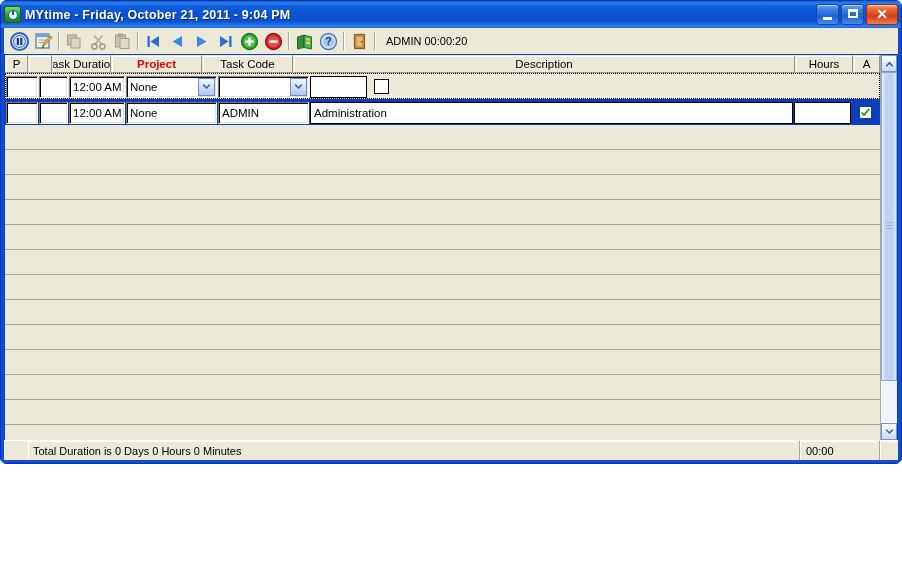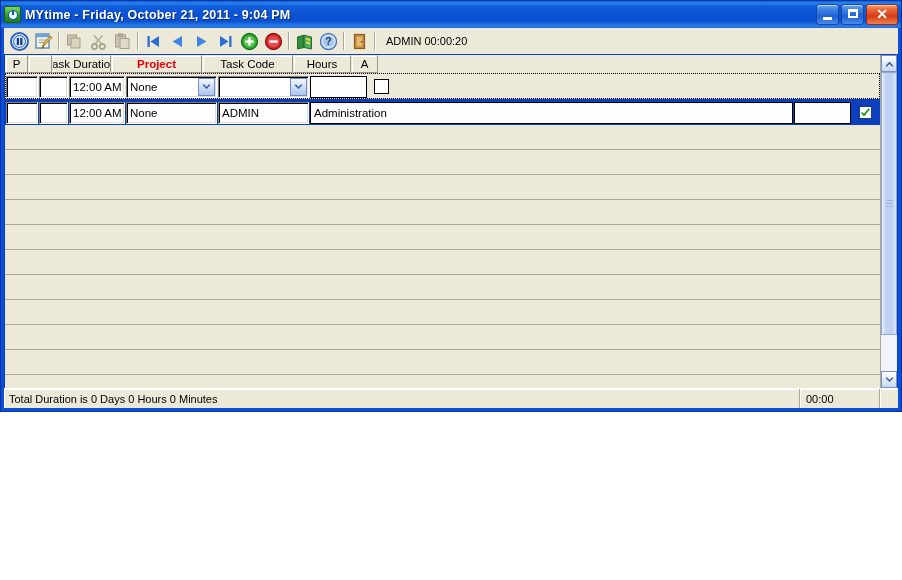--- a/index.html
+++ b/index.html
@@ -8,23 +8,24 @@
     background: #ffffff;
   }
   body {
     font-family: "Liberation Sans", sans-serif;
     font-size: 11px;
     -webkit-font-smoothing: none;
   }
   #app {
     position: relative;
     width: 902px;
-    height: 412px;
-    overflow: hidden;
-    box-sizing: border-box;
+    height: 464px;
+    overflow: hidden;
+    box-sizing: border-box;
+    border-radius: 7px;
   }
 
   
   .window {
     position: absolute;
     inset: 0;
     background: #0a4fd6;
     border: 1px solid #0831a5;
     box-sizing: border-box;
     display: flex;
@@ -393,21 +394,21 @@
     box-shadow: inset 1px 1px 0 #ffffff;
     display: flex;
     align-items: center;
     padding: 0 5px;
     box-sizing: border-box;
     font-size: 11px;
     color: #000;
     white-space: nowrap;
     overflow: hidden;
   }
-  .sb-pane.grow { flex: 1 1 auto; }
+  .sb-pane.grow { flex: 1 1 auto; margin-left: 24px; }
   .sb-pane.lbl { flex: 0 0 150px; justify-content: flex-end; padding-right: 16px; }
   .sb-pane.val { flex: 0 0 80px; justify-content: flex-start; padding-left: 6px; }
   .sb-pane.gripzone { flex: 0 0 18px; border-right: 0; }
 </style>
 </head>
 <body>
 
 <div id="app">
   <div class="window">
 
@@ -559,20 +560,21 @@
       <div class="grid-wrap">
         <div class="grid-inner">
           <div class="grid-cols">
 
             <div class="hdr-row">
               <div class="hdr-cell" style="flex:0 0 23px">P</div>
               <div class="hdr-cell" style="flex:0 0 24px"></div>
               <div class="hdr-cell" style="flex:0 0 59px">Task Duration</div>
               <div class="hdr-cell accent" style="flex:0 0 91px">Project</div>
               <div class="hdr-cell" style="flex:0 0 91px">Task Code</div>
+              <div class="hdr-cell" style="flex:1 1 auto">Description</div>
               <div class="hdr-cell" style="flex:0 0 58px">Hours</div>
               <div class="hdr-cell" style="flex:0 0 27px">A</div>
             </div>
 
             <div class="data-row editing">
               <div class="cell" style="flex:0 0 32px"></div>
               <div class="cell" style="flex:0 0 29px"></div>
               <div class="cell" style="flex:0 0 56px">12:00 AM</div>
               <div class="cell combo" style="flex:0 0 91px">
                 <span>None</span>

